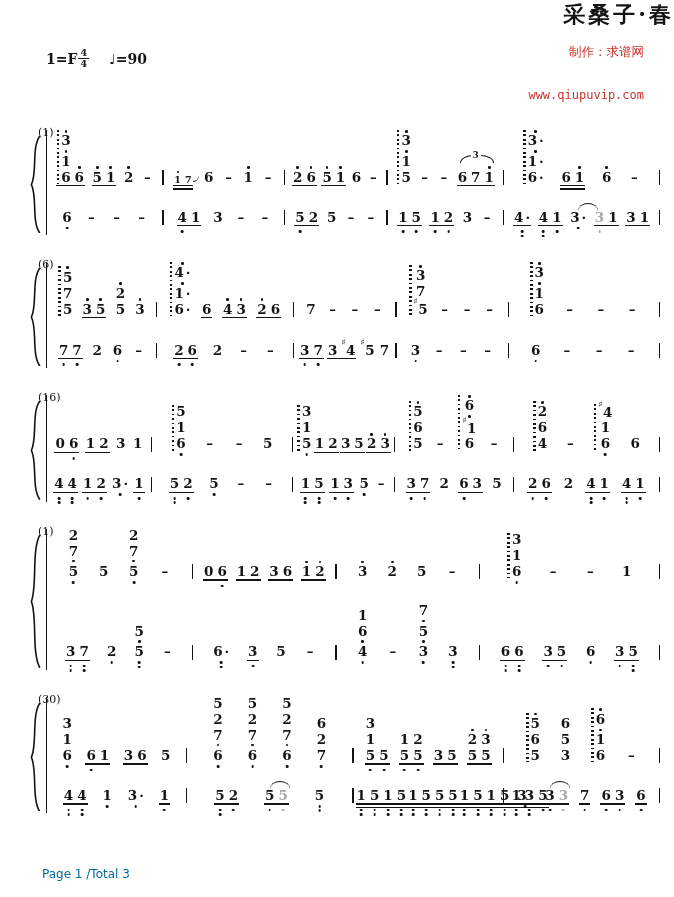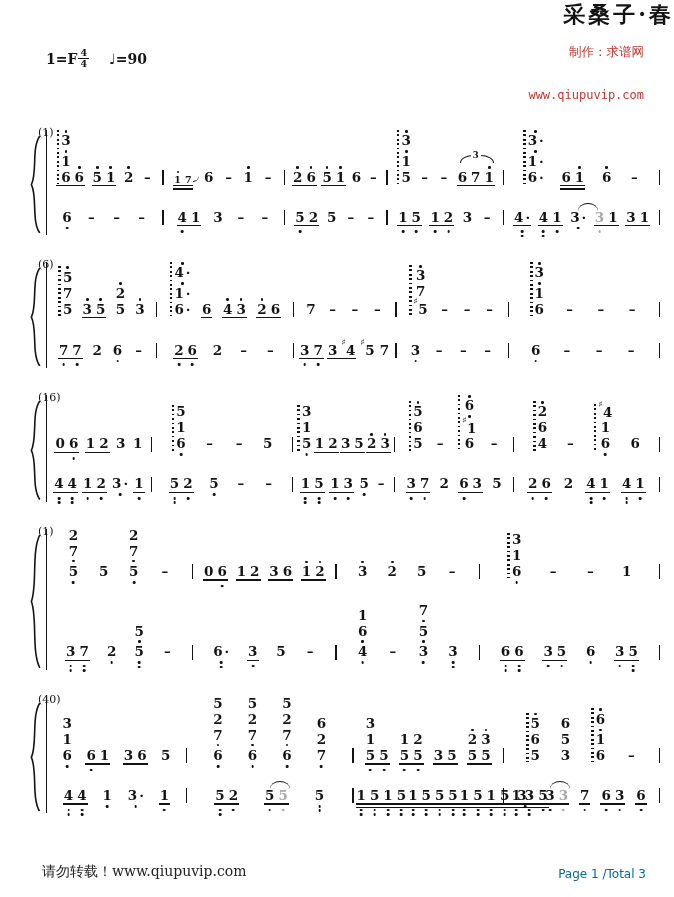--- a/index.html
+++ b/index.html
@@ -2629,21 +2629,21 @@
               <span class="sub">
                 <span class="l1"></span>
               </span>
             </span>
           </div>
           <span class="bar"></span>
         </div>
       </div>
     </div>
     <div class="system">
-      <div class="syslabel">(40)</div>
+      <div class="syslabel">(30)</div>
       <div class="bracewrap"><svg viewBox="0 0 10 100" preserveAspectRatio="none">
           <path d="M9 0 C2 12 7 38 2 50 C7 62 2 88 9 100" fill="none" stroke="#141414" stroke-width="1.6" vector-effect="non-scaling-stroke"></path>
         </svg></div>
       <div class="staves">
         <div class="voice">
           <div class="measure" style="flex-grow: 130;">
             <span class="igrp">
               <span class="grow">
                 <span class="tok">
                   <span class="tcol">
@@ -3388,15 +3388,14 @@
               </span>
             </span>
           </div>
           <span class="bar"></span>
         </div>
       </div>
     </div>
   </div>
 
 <div class="footer">
-  <div class="f-left">请勿转载！www.qiupuvip.com</div>
   <div class="f-right">Page 1 /Total 3</div>
 </div>
 
 </body></html>

